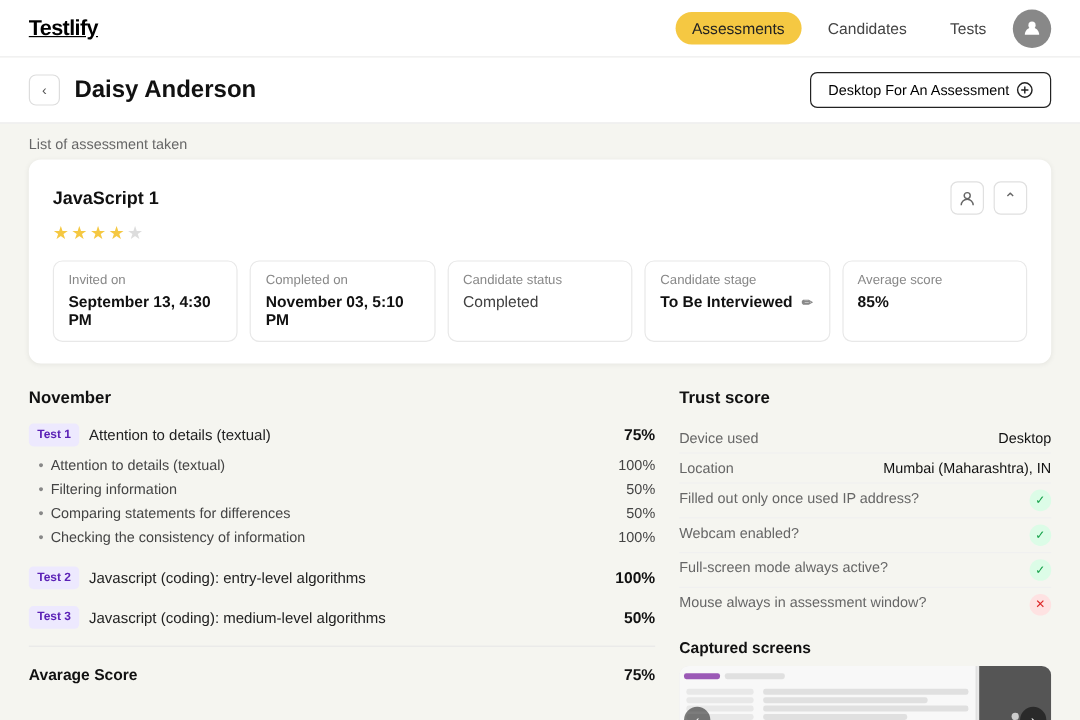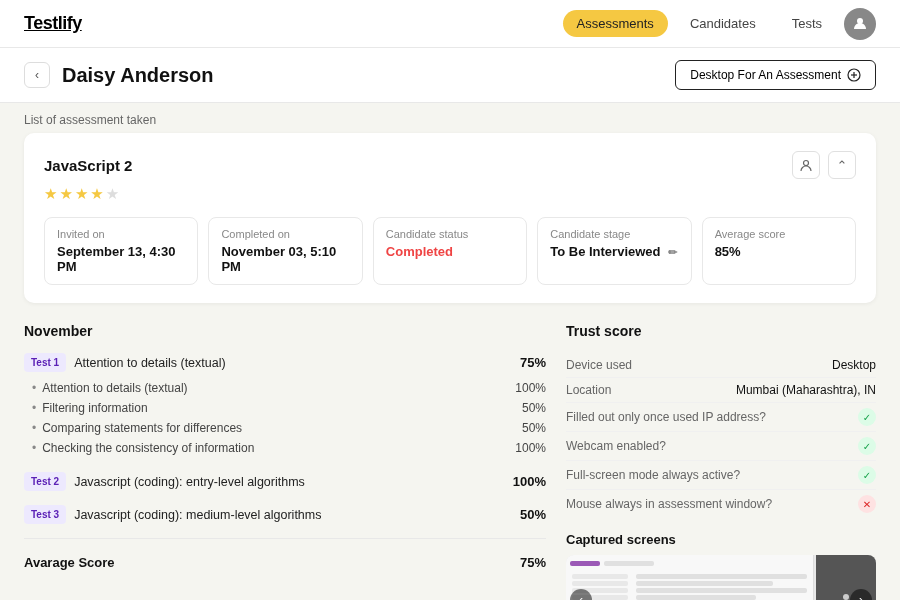--- a/index.html
+++ b/index.html
@@ -178,22 +178,22 @@
       font-size: 11px;
       color: #888;
       margin-bottom: 4px;
     }
     .stat-value {
       font-size: 13px;
       font-weight: 600;
       color: #111;
     }
     .stat-value.status-completed {
-      color: #ef4444;
-      font-weight: 700;
+      color: #404040;
+      font-weight: 400;
     }
     .edit-icon {
       display: inline-block;
       margin-left: 4px;
       cursor: pointer;
       color: #888;
       font-size: 11px;
     }
 
     
@@ -301,21 +301,20 @@
       font-weight: 700;
       color: #111;
     }
 
     
     .trust-table {
       width: 100%;
     }
     .trust-row {
       display: flex;
-      align-items: center;
       justify-content: space-between;
       padding: 5px 0;
       font-size: 12px;
       color: #444;
       border-bottom: 1px solid #f0f0f0;
     }
     .trust-row:last-child { border-bottom: none; }
     .trust-row-key { color: #666; }
     .trust-row-val { font-weight: 500; color: #111; }
     .check-icon {
@@ -424,21 +423,21 @@
 </div>
 
 <div class="breadcrumb">
   <span>List of assessment taken</span>
 </div>
 
 <div class="main">
 
   <div class="assessment-card">
     <div class="assessment-card-header">
-      <div class="assessment-title">JavaScript 2</div>
+      <div class="assessment-title">JavaScript 1</div>
       <div class="card-actions">
         <div class="card-action-btn">
           <svg width="14" height="14" viewBox="0 0 14 14" fill="none">
             <circle cx="7" cy="5" r="2.5" stroke="#666" stroke-width="1.2"></circle>
             <path d="M2 13c0-2.8 2.24-5 5-5s5 2.2 5 5" stroke="#666" stroke-width="1.2" fill="none"></path>
           </svg>
         </div>
         <div class="card-action-btn">⌃</div>
       </div>
     </div>

